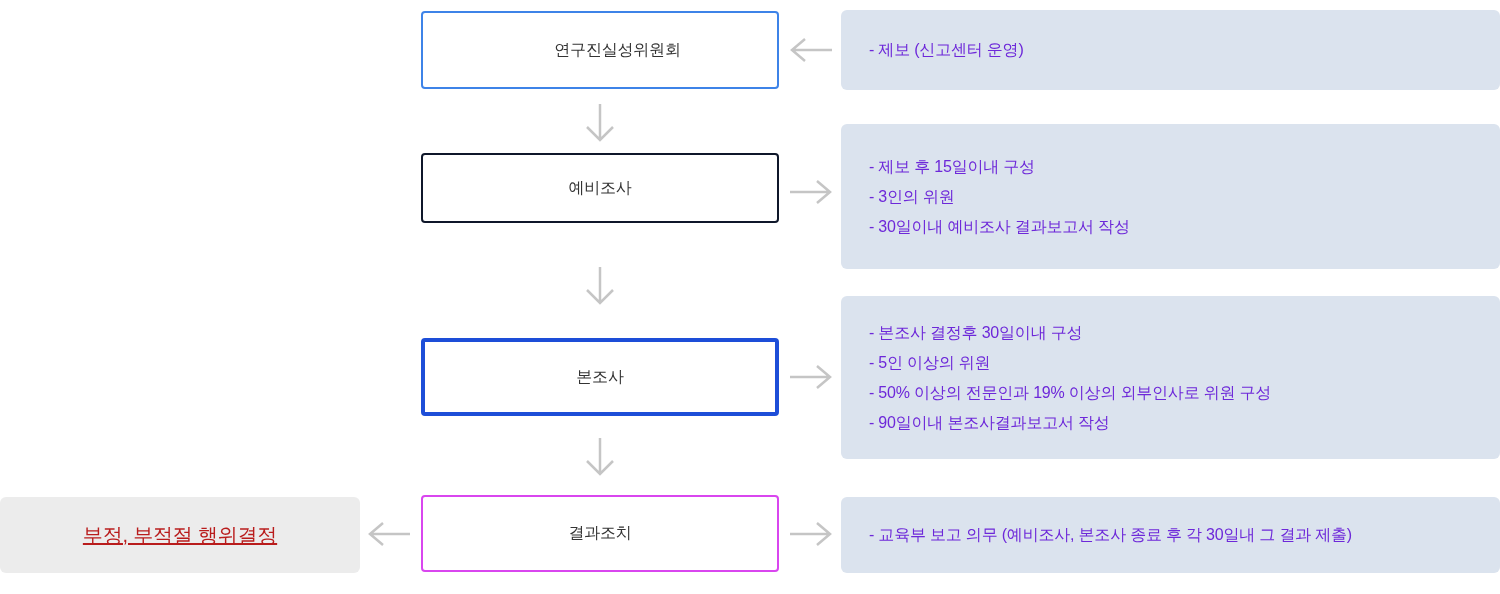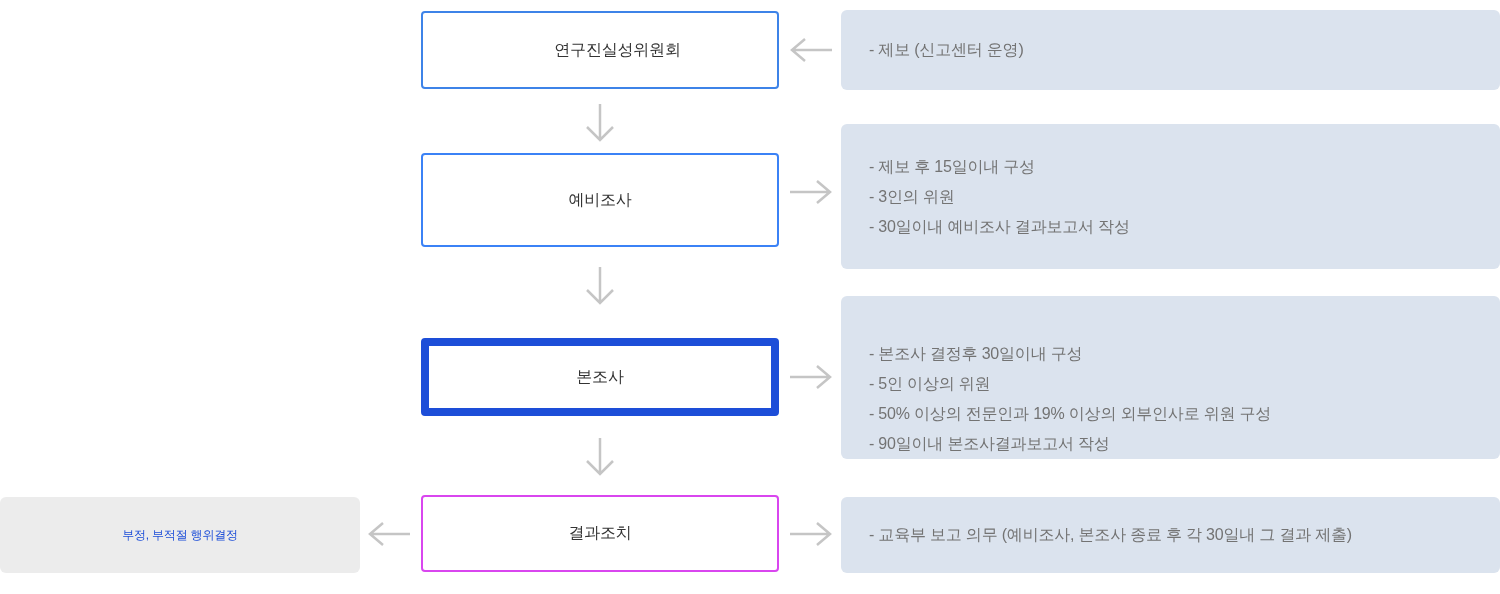--- a/index.html
+++ b/index.html
@@ -26,66 +26,67 @@
     display: flex;
     align-items: center;
     justify-content: center;
   }
   .node span {
     font-size: 16px;
     color: #333333;
     letter-spacing: -0.2px;
   }
   .node-1 { top: 11px;  height: 78px; border: 2px solid #3e83e8; padding-left: 35px; }
-  .node-2 { top: 153px; height: 94px; border: 2px solid #3b82f6; }
-  .node-3 { top: 338px; height: 78px; border: 8px solid #1d4ed8; }
+  .node-2 { top: 153px; height: 70px; border: 2px solid #0f172a; }
+  .node-3 { top: 338px; height: 78px; border: 4px solid #1d4ed8; }
   .node-4 { top: 495px; height: 77px; border: 2px solid #d946ef; }
 
   
   .panel {
     position: absolute;
     left: 841px;
     width: 659px;
     background: #dbe3ee;
     border-radius: 6px;
     display: flex;
     flex-direction: column;
     justify-content: center;
     padding-left: 28px;
     padding-right: 16px;
   }
   .panel .line {
     font-size: 16px;
     line-height: 30px;
-    color: #737373;
+    color: #6d28d9;
     letter-spacing: -0.2px;
     white-space: nowrap;
   }
   .panel-1 { top: 10px;  height: 80px; }
   .panel-2 { top: 124px; height: 145px; justify-content: center; }
-  .panel-3 { top: 296px; height: 163px; justify-content: flex-end; }
+  .panel-3 { top: 296px; height: 163px; }
   .panel-4 { top: 497px; height: 76px; padding-left: 28px; }
 
   
   .decision-box {
     position: absolute;
     left: 0;
     top: 497px;
     width: 360px;
     height: 76px;
     background: #ececec;
     border-radius: 6px;
     display: flex;
     align-items: center;
     justify-content: center;
   }
   .decision-box span {
-    font-size: 12px;
-    color: #1d4ed8;
+    font-size: 20px;
+    color: #b91c1c;
     letter-spacing: -0.2px;
+    text-decoration: underline;
   }
 
   
   .arrow { position: absolute; }
   .arrow svg { display: block; }
   .arrow-h1 { left: 788px; top: 34px; }
   .arrow-h2 { left: 788px; top: 176px; }
   .arrow-h3 { left: 788px; top: 361px; }
   .arrow-h4 { left: 788px; top: 518px; }
   .arrow-h5 { left: 366px; top: 518px; }

